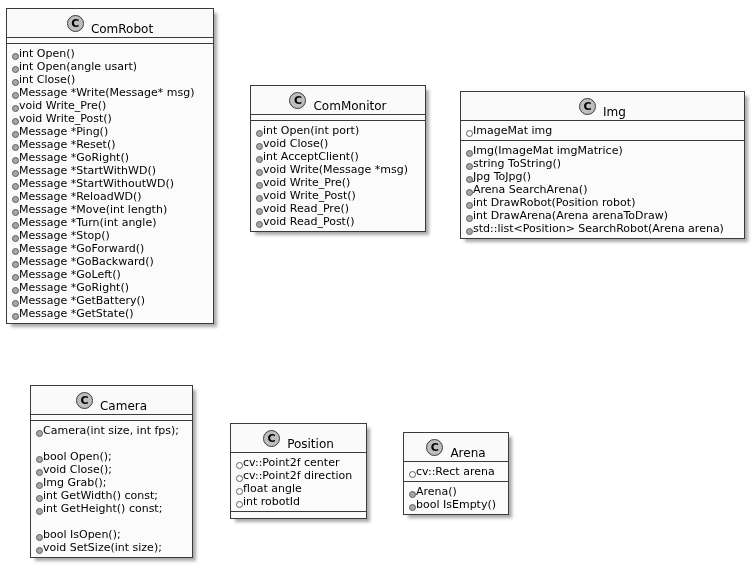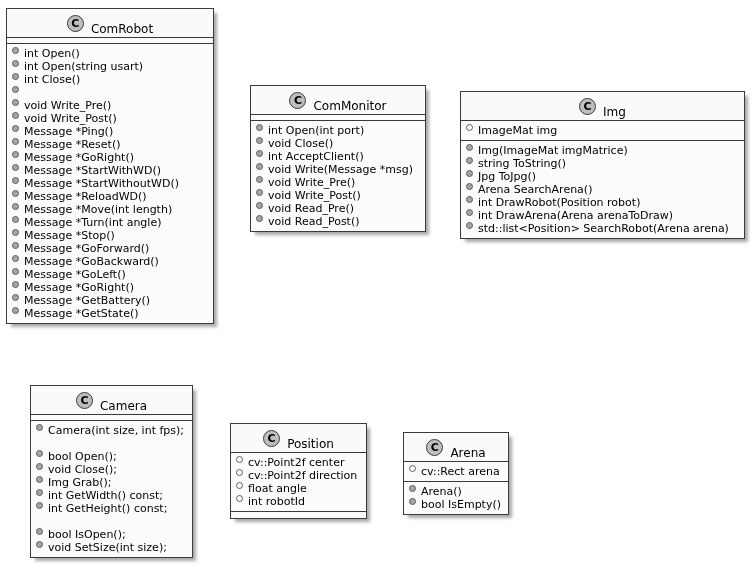--- a/index.html
+++ b/index.html
@@ -38,22 +38,21 @@
     font-size: 11px;
     color: #000;
     flex: 0 0 auto;
   }
   .uml-name { font-size: 12px; white-space: nowrap; margin-top: 12px; }
   .compartment { padding: 3px 5px 3px 5px; }
   .compartment.fields { border-bottom: 1px solid #3A3A3A; }
   .compartment.empty { height: 6px; padding: 0; }
   .member {
     display: flex;
-    align-items: flex-start;
-    gap: 5px;
+    align-items: flex-end;
     line-height: 13px;
     height: 13px;
     white-space: nowrap;
   }
   .bullet {
     width: 7px; height: 7px;
     border-radius: 50%;
     border: 1px solid #5E5E5E;
     flex: 0 0 auto;
   }
@@ -71,28 +70,29 @@
         <span class="uml-name">ComRobot</span>
       </div>
       <div class="compartment fields empty"></div>
       <div class="compartment methods">
         <div class="member">
           <span class="bullet method"></span>
           <span class="member-text">int Open()</span>
         </div>
         <div class="member">
           <span class="bullet method"></span>
-          <span class="member-text">int Open(string usart)</span>
+          <span class="member-text">int Open(angle usart)</span>
         </div>
         <div class="member">
           <span class="bullet method"></span>
           <span class="member-text">int Close()</span>
         </div>
         <div class="member">
           <span class="bullet method"></span>
+          <span class="member-text">Message *Write(Message* msg)</span>
         </div>
         <div class="member">
           <span class="bullet method"></span>
           <span class="member-text">void Write_Pre()</span>
         </div>
         <div class="member">
           <span class="bullet method"></span>
           <span class="member-text">void Write_Post()</span>
         </div>
         <div class="member">

